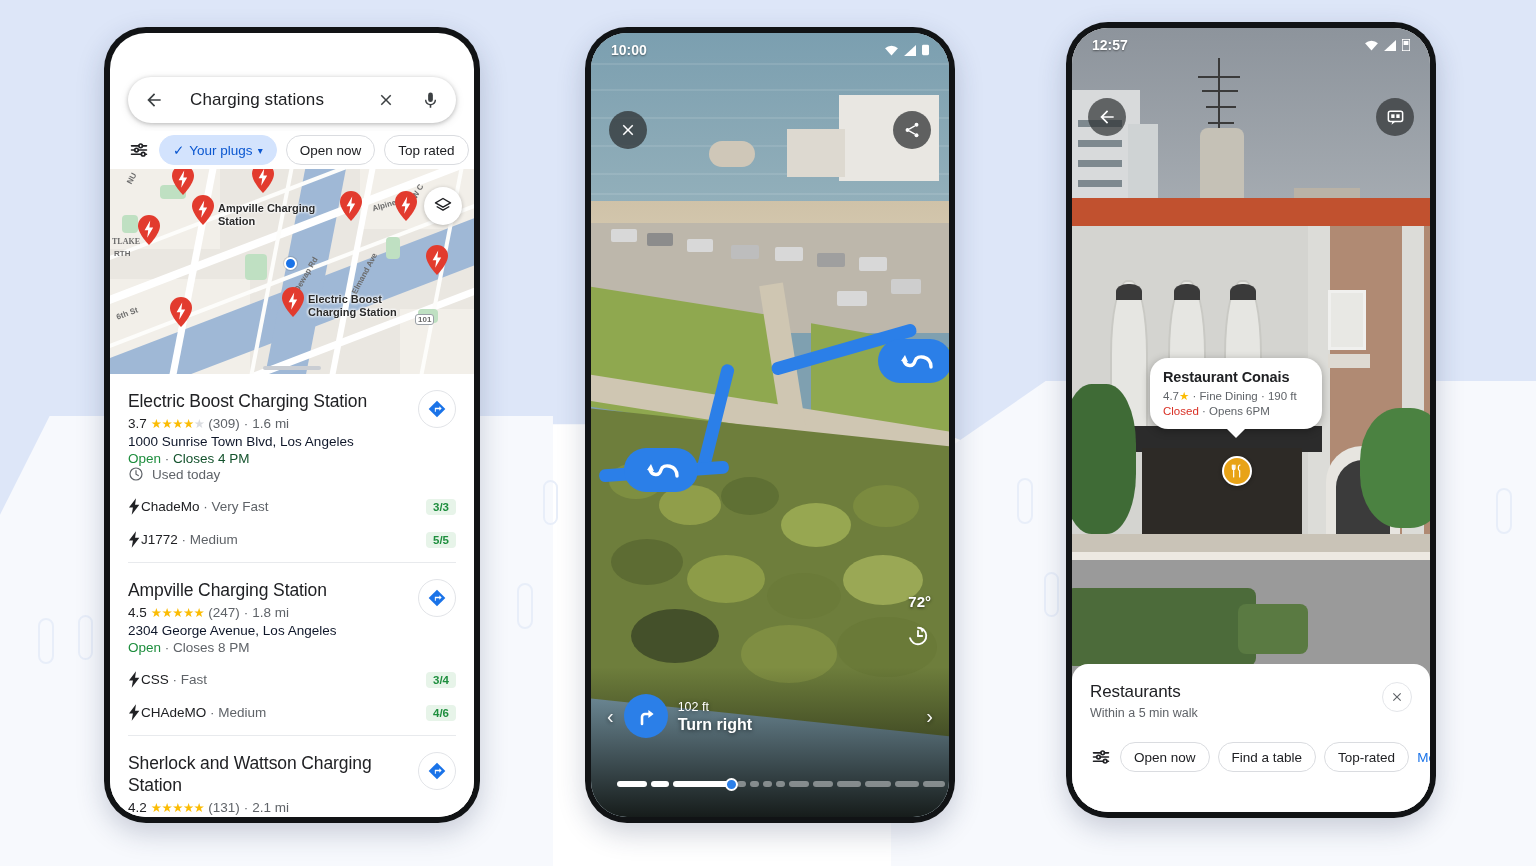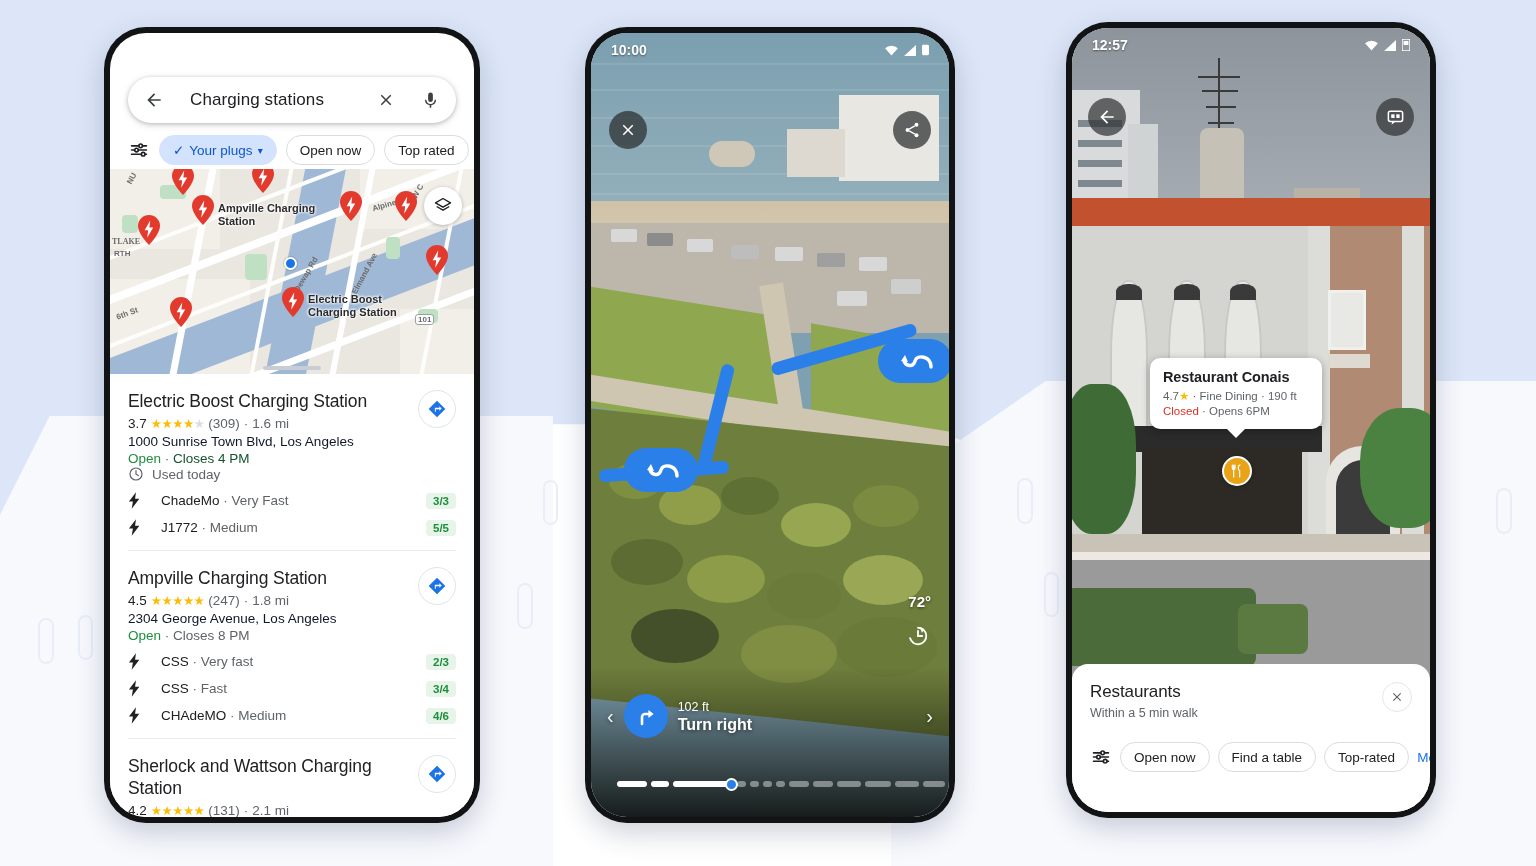--- a/index.html
+++ b/index.html
@@ -143,22 +143,22 @@
   .stars { letter-spacing: -.5px; font-size: 12.5px; }
   .place-addr { font-size: 13.5px; color: #0f172a; margin-top: 3px; }
   .place-hours { font-size: 13.5px; margin-top: 2px; }
   .open { color: #1e8e3e; }
   .closed-txt { color: #d93025; }
   .used {
     display: flex; align-items: center; gap: 8px;
     font-size: 13.5px; color: #5f6368; 
   }
   .plug {
-    display: flex; align-items: center; gap: 20px;
-    font-size: 13.5px; color: #202124; margin-top: 10px;
+    display: flex; align-items: center; gap: 0;
+    font-size: 13.5px; color: #202124; margin-top: 16px;
   }
   .plug .pname { flex: 1; }
   .plug .pname .dim { color: #5f6368; }
   .avail {
     font-size: 11.5px; color: #1e8e3e; background: #e7f4e9;
     border-radius: 4px; padding: 2px 7px; font-weight: bold;
   }
   .dir-btn {
     position: absolute; right: 0; top: 16px; width: 38px; height: 38px;
     border-radius: 50%; background: #fff; border: 1px solid #e2e4e8;
@@ -240,21 +240,21 @@
   .palm3 { position: absolute; background: #527a3a; border-radius: 50%; }
   #p3-back, #p3-feedback {
     position: absolute; top: 70px; width: 38px; height: 38px; border-radius: 50%;
     background: rgba(46,48,50,.70); display: flex; align-items: center; justify-content: center;
     z-index: 25;
   }
   #p3-back { left: 16px; }
   #p3-feedback { right: 16px; }
   #p3-callout {
     position: absolute; left: 78px; top: 330px; width: 172px; z-index: 30;
-    background: #fff; border-radius: 10px; padding: 11px 13px 12px 13px;
+    background: #fff; border-radius: 18px; padding: 11px 13px 12px 13px;
     box-shadow: 0 2px 8px rgba(0,0,0,.30);
   }
   #p3-callout::after {
     content: ""; position: absolute; left: 50%; transform: translateX(-50%);
     bottom: -9px; width: 0; height: 0;
     border-left: 10px solid transparent; border-right: 10px solid transparent;
     border-top: 10px solid #fff;
   }
   .co-title { font-size: 14.5px; color: #202124; font-weight: bold; letter-spacing: -.1px; }
   .co-line  { font-size: 11.5px; color: #5f6368; margin-top: 4px; }
@@ -470,27 +470,20 @@
       <div class="place-meta">
         <span class="rate-num">4.5</span>
         <span class="stars"><span style="color:#fbbc04">★★★★</span><span style="color:#fbbc04">★</span></span>
         <span>(247)</span>
         <span>·</span>
         <span>1.8 mi</span>
       </div>
       <div class="place-addr">2304 George Avenue, Los Angeles</div>
       <div class="place-hours">
         <span class="open">Open</span><span style="color:#5f6368"> · </span><span style="color:#5f6368">Closes 8 PM</span>
-      </div>
-      <div class="plug">
-        <svg width="13" height="17" viewBox="0 0 14 18">
-              <path d="M8.6 0 1 10.2h4.3L4 18l8.2-11H7.6z" fill="#202124"></path>
-            </svg>
-        <span class="pname"><span>CSS</span><span class="dim"> · </span><span class="dim">Very fast</span></span>
-        <span class="avail">2/3</span>
       </div>
       <div class="plug">
         <svg width="13" height="17" viewBox="0 0 14 18">
               <path d="M8.6 0 1 10.2h4.3L4 18l8.2-11H7.6z" fill="#202124"></path>
             </svg>
         <span class="pname"><span>CSS</span><span class="dim"> · </span><span class="dim">Fast</span></span>
         <span class="avail">3/4</span>
       </div>
       <div class="plug">
         <svg width="13" height="17" viewBox="0 0 14 18">

